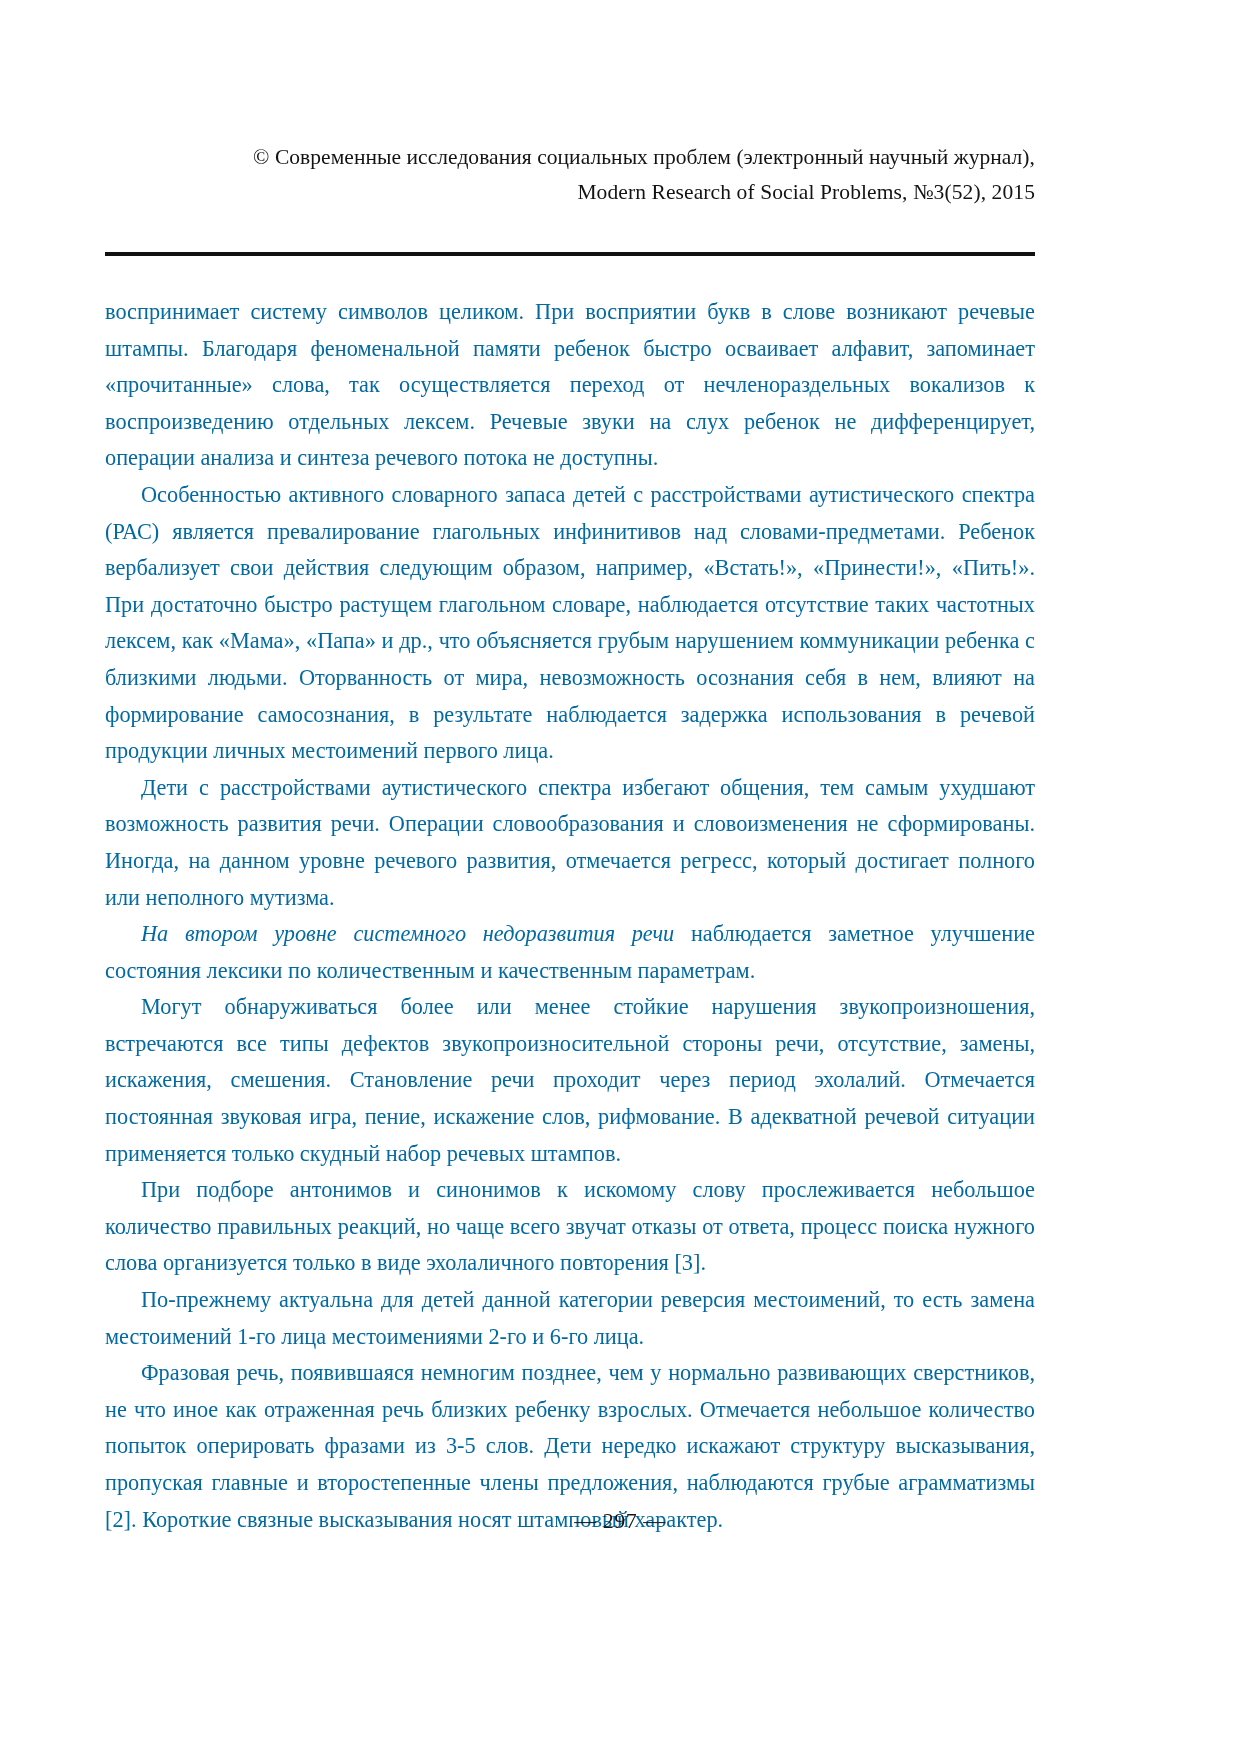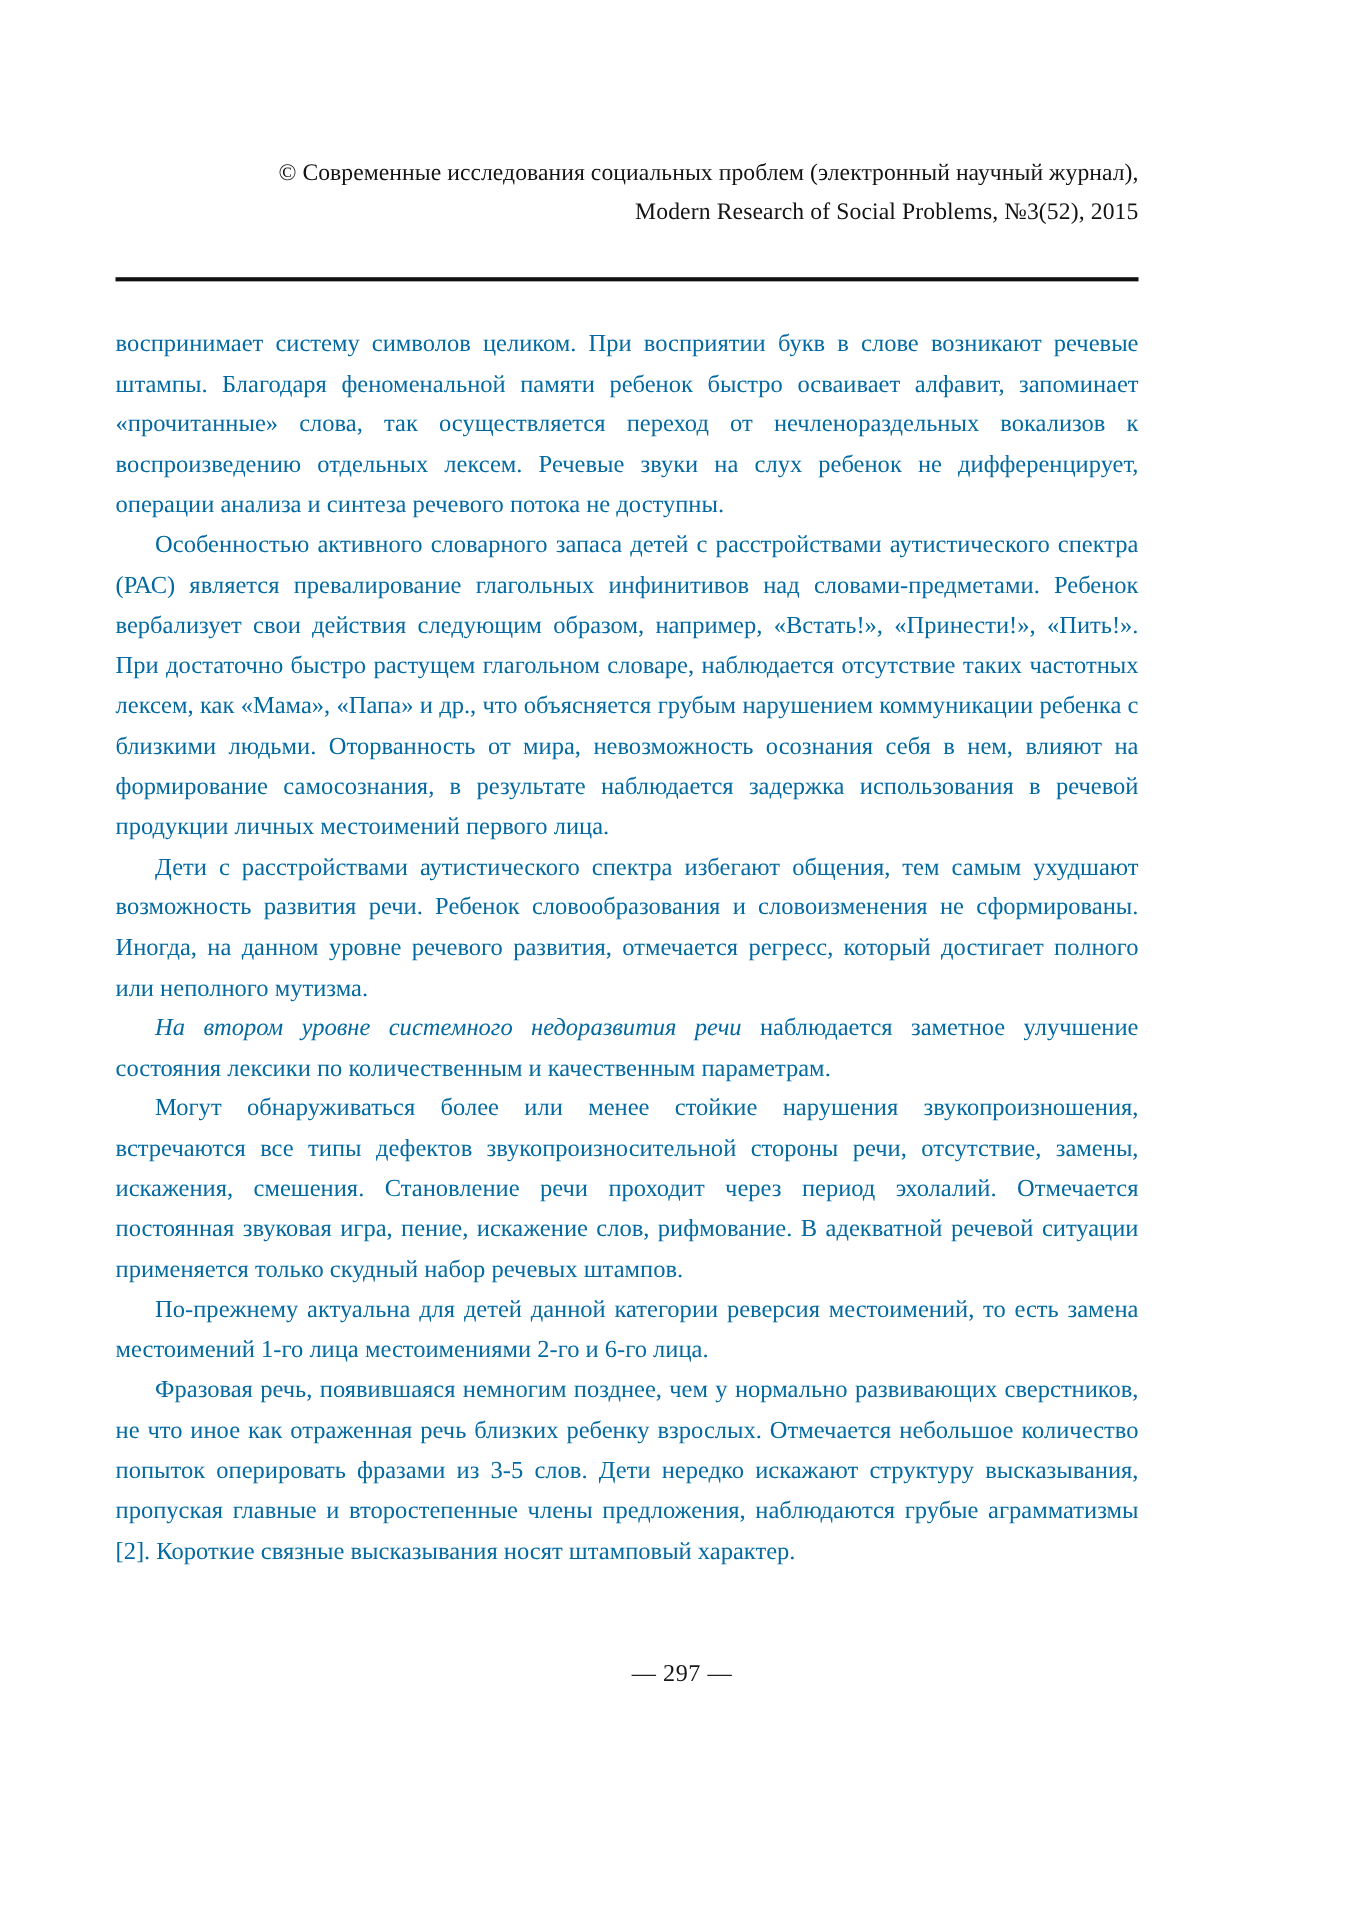--- a/index.html
+++ b/index.html
@@ -109,22 +109,23 @@
   <div class="header">
     <span class="header-line first">© Современные исследования социальных проблем (электронный научный журнал),</span>
     <span class="header-line">Modern Research of Social Problems, №3(52), 2015</span>
   </div>
 
   <div class="rule"></div>
 
   <div class="body-text">
     <p class="no-indent">воспринимает систему символов целиком. При восприятии букв в слове возникают речевые штампы. Благодаря феноменальной памяти ребенок быстро осваивает алфавит, запоминает «прочитанные» слова, так осуществляется переход от нечленораздельных вокализов к воспроизведению отдельных лексем. Речевые звуки на слух ребенок не дифференцирует, операции анализа и синтеза речевого потока не доступны.</p>
     <p>Особенностью активного словарного запаса детей с расстройствами аутистического спектра (РАС) является превалирование глагольных инфинитивов над словами-предметами. Ребенок вербализует свои действия следующим образом, например, «Встать!», «Принести!», «Пить!». При достаточно быстро растущем глагольном словаре, наблюдается отсутствие таких частотных лексем, как «Мама», «Папа» и др., что объясняется грубым нарушением коммуникации ребенка с близкими людьми. Оторванность от мира, невозможность осознания себя в нем, влияют на формирование самосознания, в результате наблюдается задержка использования в речевой продукции личных местоимений первого лица.</p>
-    <p>Дети с расстройствами аутистического спектра избегают общения, тем самым ухудшают возможность развития речи. Ребенок словообразования и словоизменения не сформированы. Иногда, на данном уровне речевого развития, отмечается регресс, который достигает полного или неполного мутизма.</p>
+    <p>Дети с расстройствами аутистического спектра избегают общения, тем самым ухудшают возможность развития речи. Операции словообразования и словоизменения не сформированы. Иногда, на данном уровне речевого развития, отмечается регресс, который достигает полного или неполного мутизма.</p>
     <p><em>На втором уровне системного недоразвития речи</em><span> наблюдается заметное улучшение состояния лексики по количественным и качественным параметрам.</span></p>
     <p>Могут обнаруживаться более или менее стойкие нарушения звукопроизношения, встречаются все типы дефектов звукопроизносительной стороны речи, отсутствие, замены, искажения, смешения. Становление речи проходит через период эхолалий. Отмечается постоянная звуковая игра, пение, искажение слов, рифмование. В адекватной речевой ситуации применяется только скудный набор речевых штампов.</p>
+    <p>При подборе антонимов и синонимов к искомому слову прослеживается небольшое количество правильных реакций, но чаще всего звучат отказы от ответа, процесс поиска нужного слова организуется только в виде эхолаличного повторения [3].</p>
     <p>По-прежнему актуальна для детей данной категории реверсия местоимений, то есть замена местоимений 1-го лица местоимениями 2-го и 6-го лица.</p>
     <p>Фразовая речь, появившаяся немногим позднее, чем у нормально развивающих сверстников, не что иное как отраженная речь близких ребенку взрослых. Отмечается небольшое количество попыток оперировать фразами из 3-5 слов. Дети нередко искажают структуру высказывания, пропуская главные и второстепенные члены предложения, наблюдаются грубые аграмматизмы [2]. Короткие связные высказывания носят штамповый характер.</p>
   </div>
 
   <div class="page-number">— 297 —</div>
 
 </div>
 
 </body></html>

